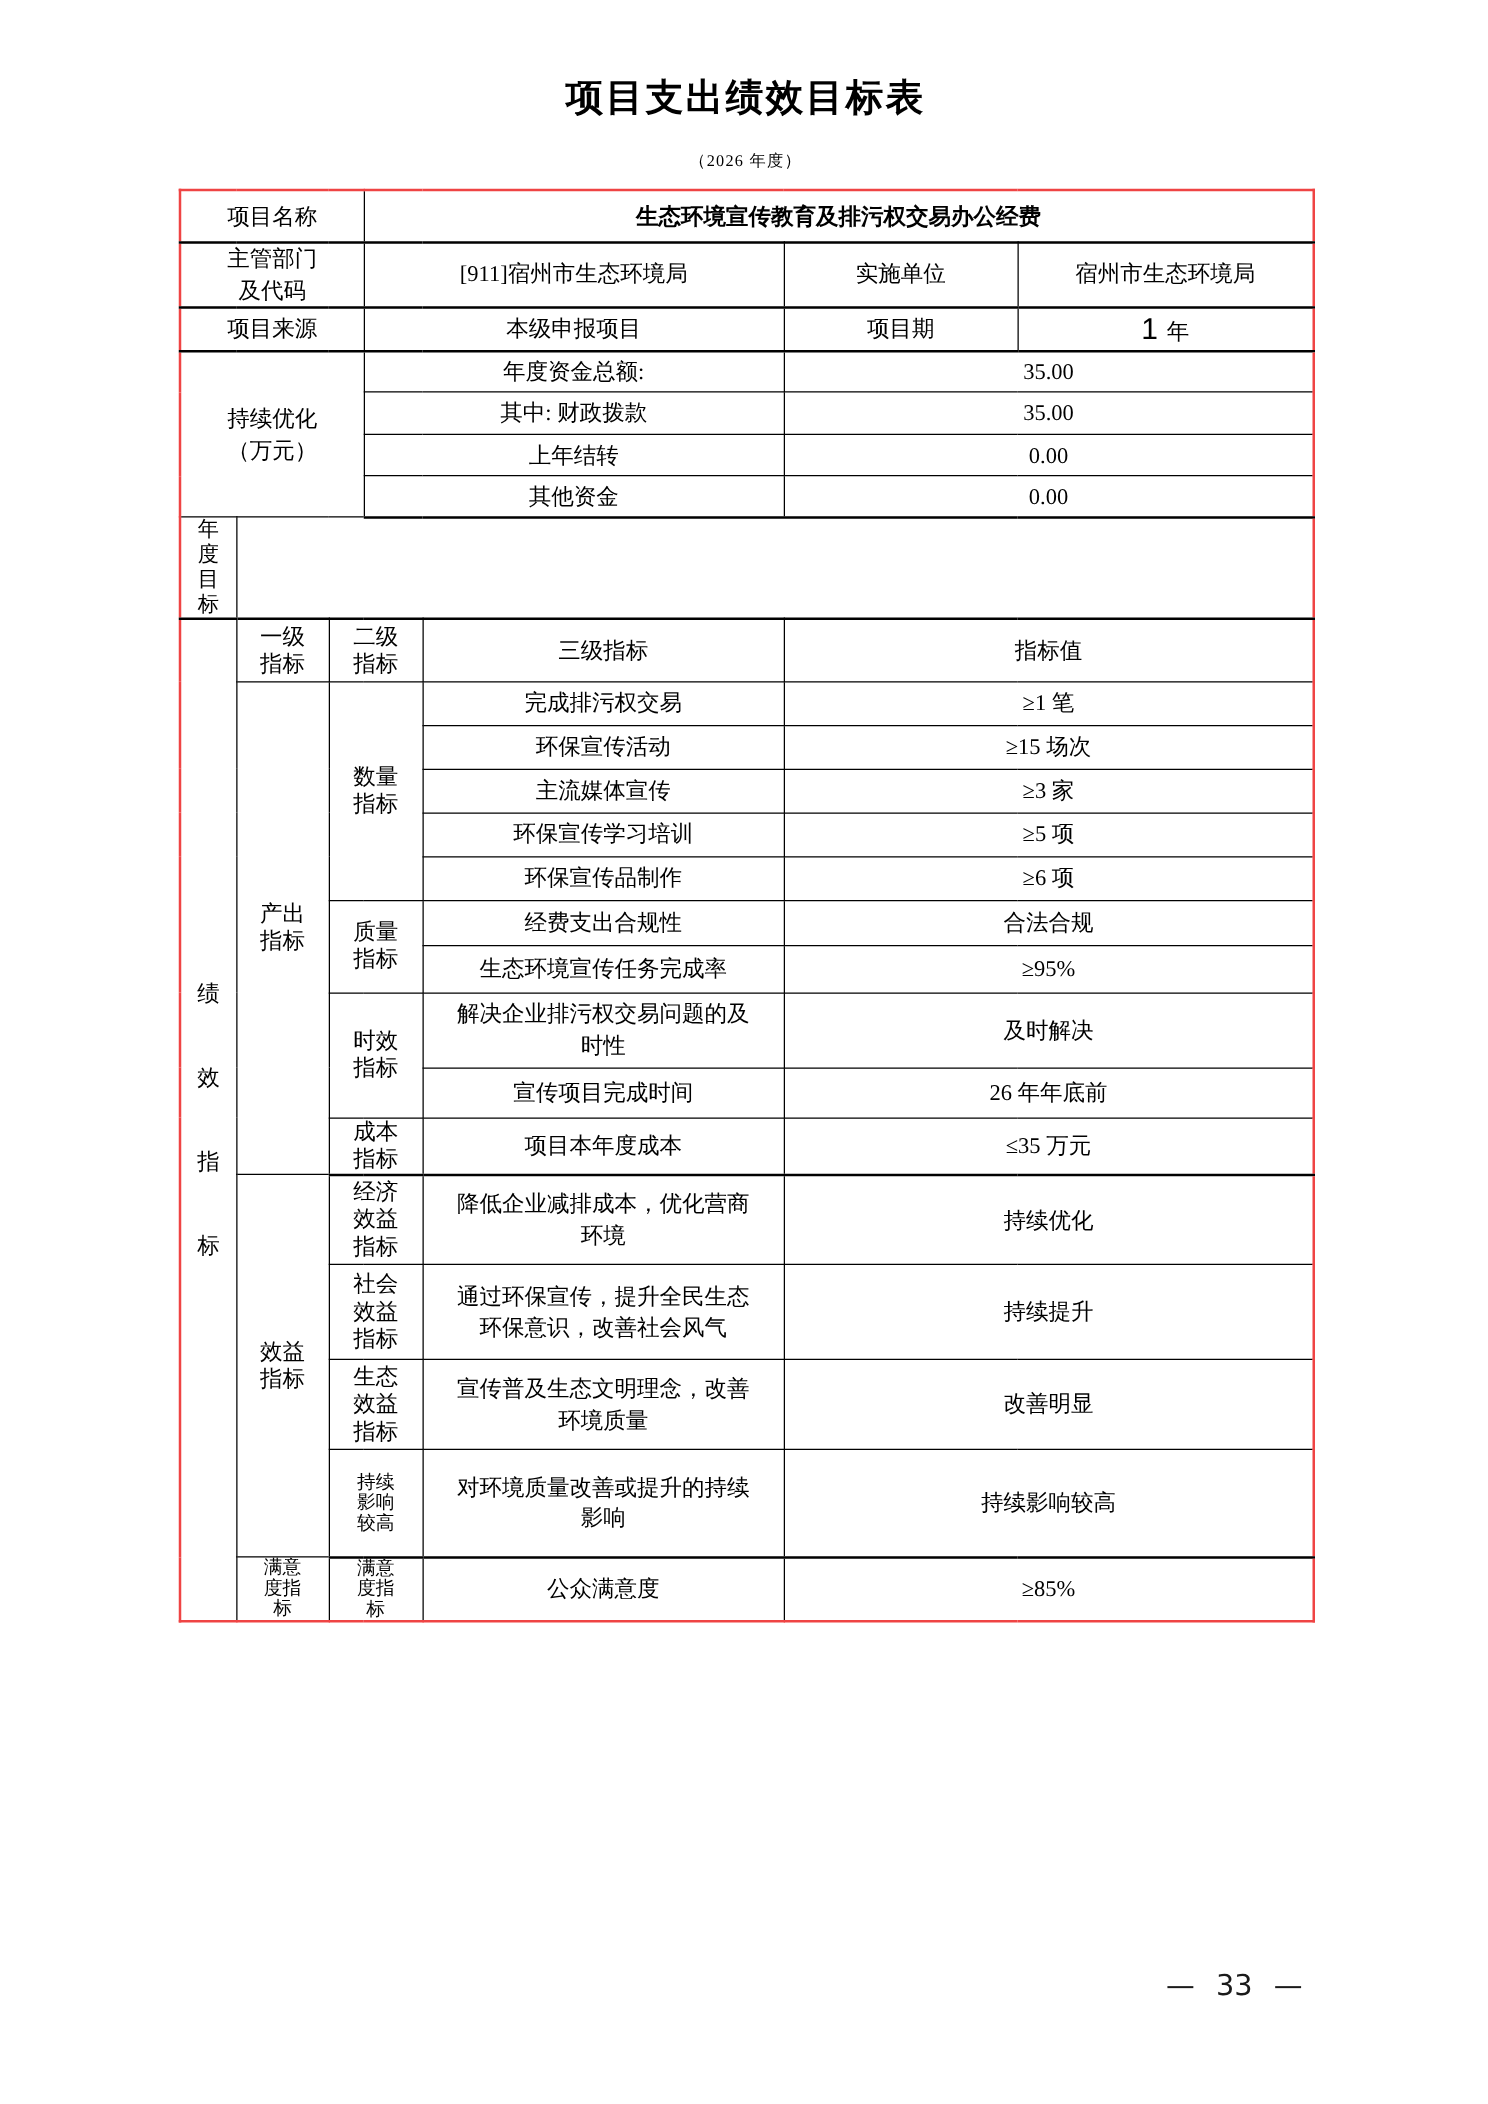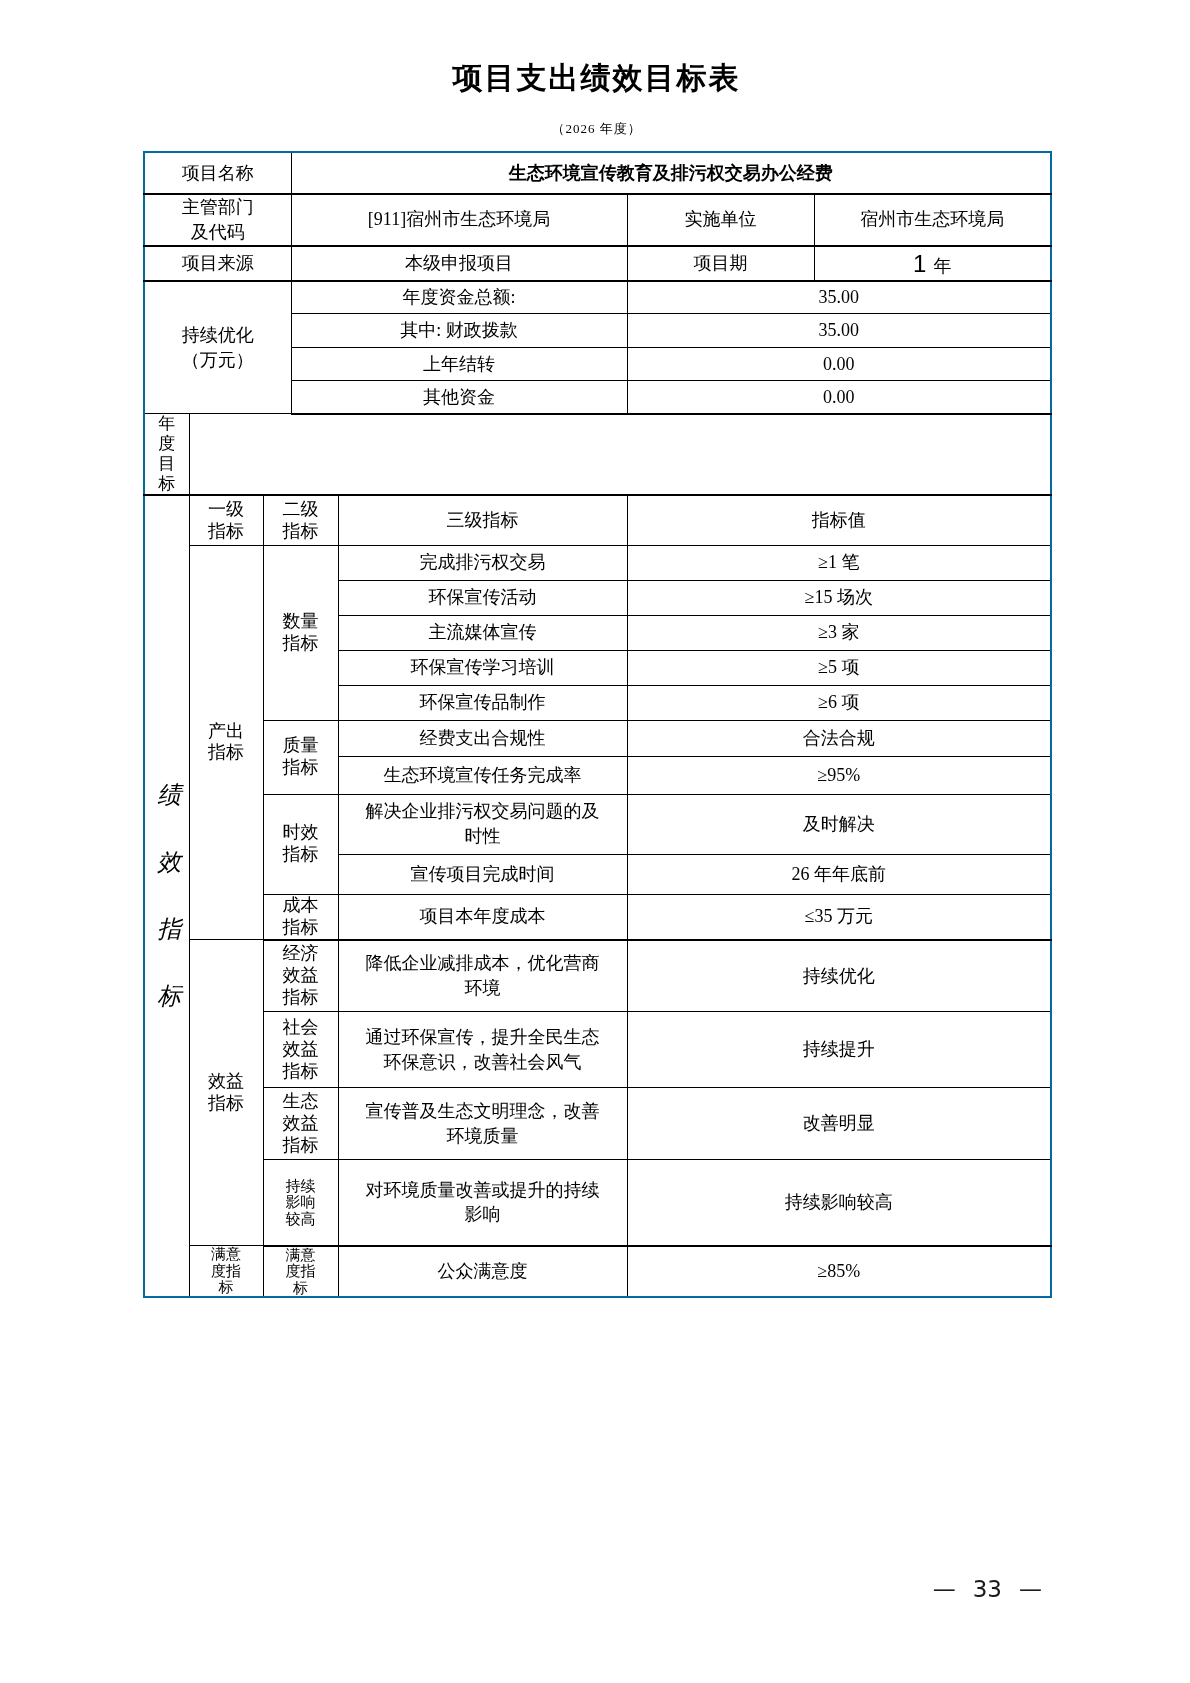--- a/index.html
+++ b/index.html
@@ -23,21 +23,21 @@
     margin-top:21px;
     text-align:center;
     font-size:13px;
     letter-spacing:1px;
   }
   table.main{
     border-collapse:collapse;
     table-layout:fixed;
     width:907px;
     margin-top:13px;
-    border:2px solid #0369a1;
+    border:2px solid #ef4444;
   }
   table.main td{
     border:1px solid #000;
     font-size:18px;
     line-height:1.38;
     text-align:center;
     vertical-align:middle;
     padding:0;
   }
   tr.bb2 > td{border-bottom-width:2px;}
@@ -58,21 +58,21 @@
     width:33px;
     font-size:15px;
     line-height:1.1;
   }
   
   td.vcell > div{
     width:19px;margin:0 auto;
     word-break:break-all;
   }
   div.vstack-goal{line-height:20px;font-size:17px;}
-  div.vstack-perf{line-height:67px;font-size:24px;letter-spacing:0;font-style:italic;}
+  div.vstack-perf{line-height:67px;font-size:18px;letter-spacing:0;}
   .big-num{
     font-family:"Liberation Sans",sans-serif;
     font-size:24px;
   }
   .unit{margin-left:7px;}
   .page-number{
     position:absolute;
     top:1576px;
     right:148px;
     font-family:"DejaVu Sans",sans-serif;

